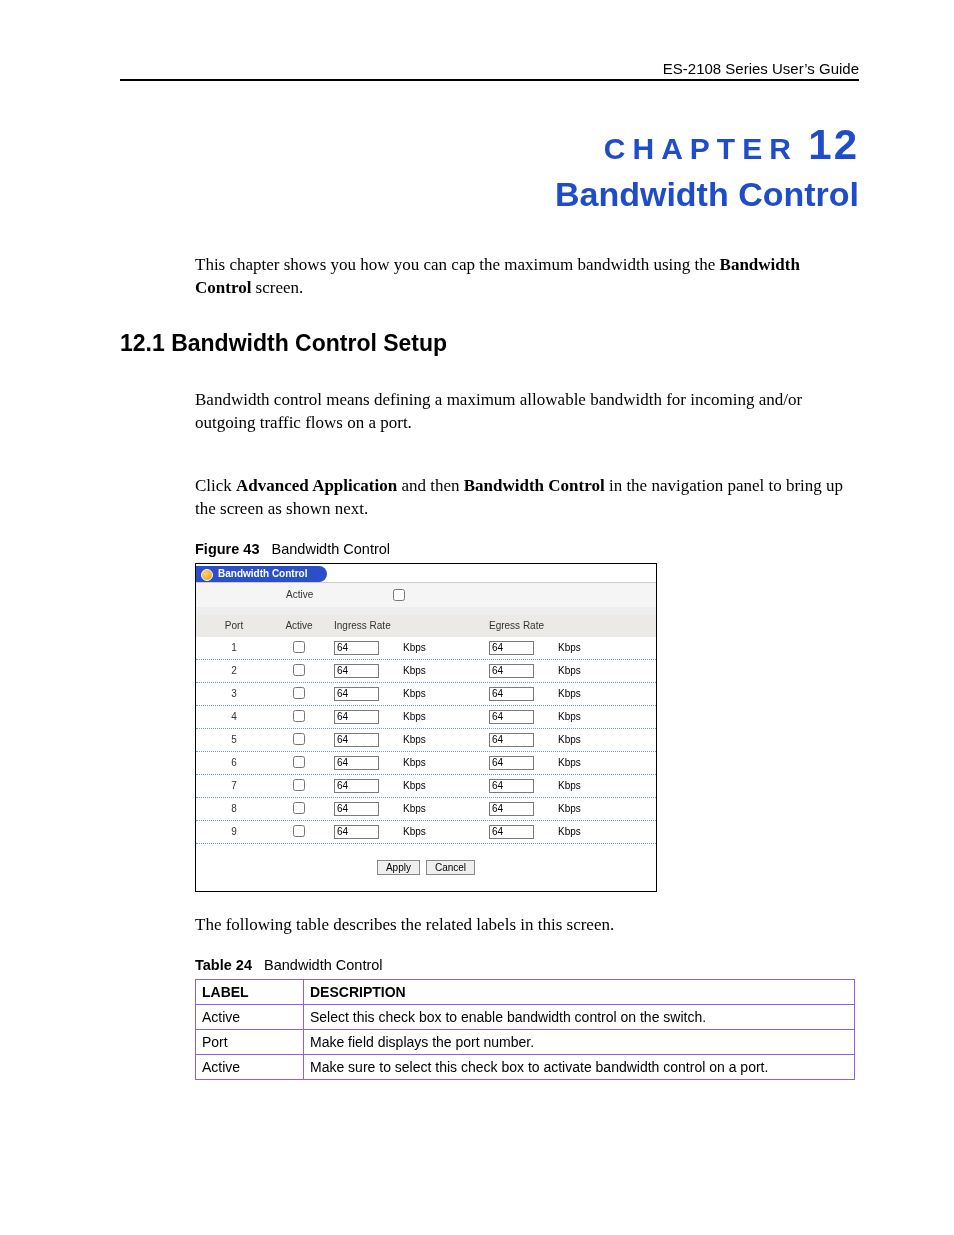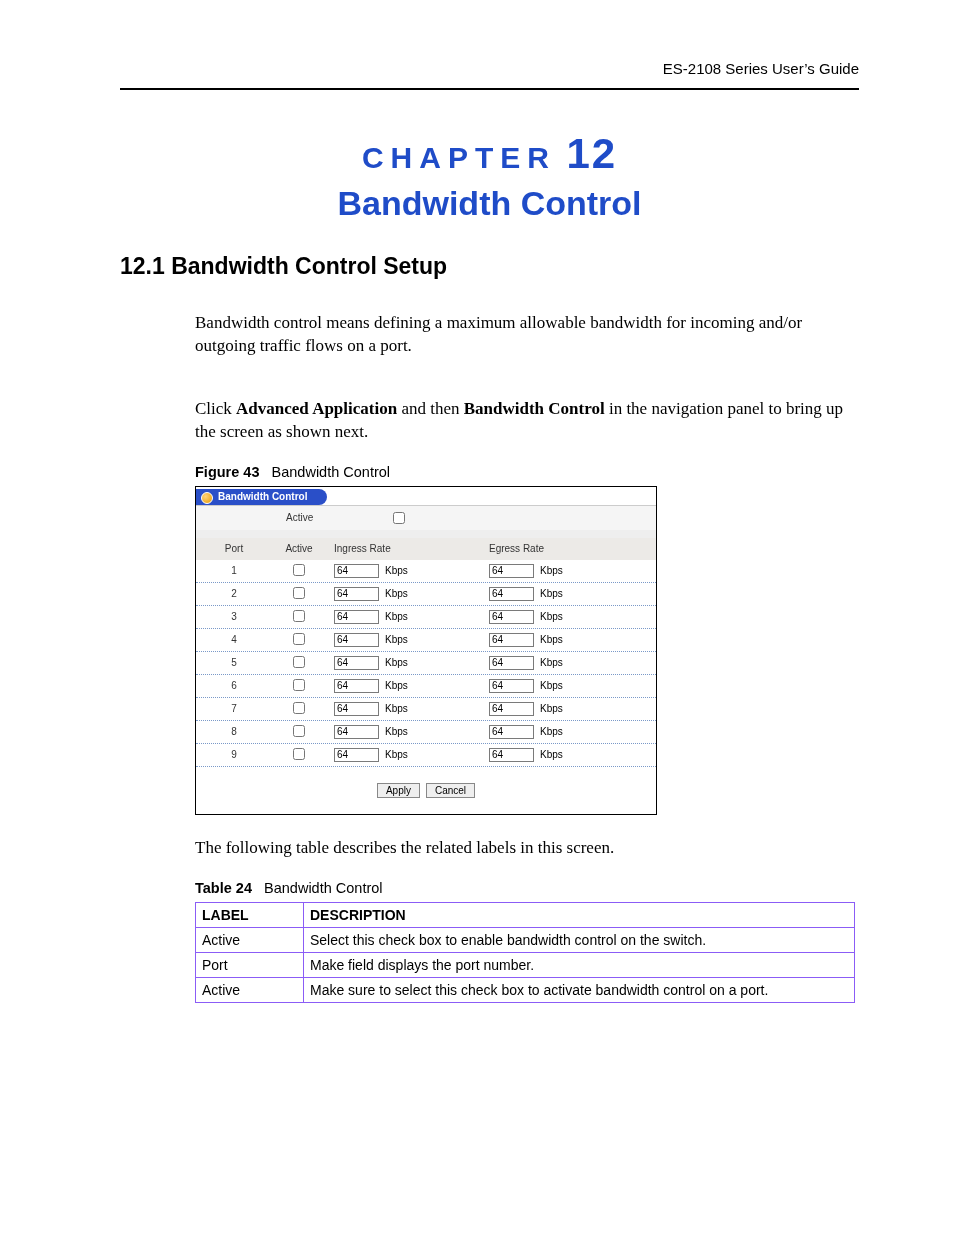--- a/index.html
+++ b/index.html
@@ -13,26 +13,26 @@
     width: 954px;
     height: 1235px;
     box-sizing: border-box;
     padding: 60px 95px 50px 120px;
     position: relative;
   }
   .doc-header {
     text-align: right;
     font-family: Arial, Helvetica, sans-serif;
     font-size: 15px;
-    padding-bottom: 11px;
+    padding-bottom: 2px;
     border-bottom: 2px solid #000;
     margin-bottom: 30px;
   }
   .chapter-title {
-    text-align: center;
+    text-align: right;
     font-family: Arial, Helvetica, sans-serif;
     color: #1f4cc8;
     margin-top: 40px;
   }
   .chapter-eyebrow {
     font-size: 30px;
     letter-spacing: 7px;
     font-weight: bold;
   }
   .chapter-number {
@@ -125,21 +125,21 @@
   .ss-data-row {
     display: grid;
     grid-template-columns: 60px 70px 155px 155px;
     align-items: center;
     height: 22px;
     padding: 0 8px;
     border-bottom: 1px dotted #7a99c8;
     font-size: 10px;
   }
   .ss-data-row .port { text-align: center; color: #333; }
-  .ss-rate-cell { display: flex; align-items: center; gap: 6px; }
+  .ss-rate-cell { display: flex; align-items: center; gap: 24px; }
   .ss-rate-input {
     width: 45px;
     height: 14px;
     font-size: 10px;
     border: 1px solid #7a7a7a;
     box-sizing: border-box;
     padding-left: 2px;
   }
   .ss-checkbox {
     width: 12px; height: 12px; margin: 0;
@@ -198,20 +198,23 @@
   <div class="doc-header">ES-2108 Series User’s Guide</div>
 
   <div class="chapter-title">
     <div>
       <span class="chapter-eyebrow">CHAPTER</span>
       <span class="chapter-number">12</span>
     </div>
     <div class="chapter-name">Bandwidth Control</div>
   </div>
 
+  <p class="body-text">
+    <span>This chapter shows you how you can cap the maximum bandwidth using the </span><b>Bandwidth Control</b><span> screen.</span>
+  </p>
 
   <div class="section-heading">12.1  Bandwidth Control Setup</div>
 
   <p class="body-text" style="margin-top:32px">Bandwidth control means defining a maximum allowable bandwidth for incoming and/or outgoing traffic flows on a port.</p>
 
   <p class="body-text" style="">
     <span>Click </span><b>Advanced Application</b><span> and then </span><b>Bandwidth Control</b><span> in the navigation panel to bring up the screen as shown next.</span>
   </p>
 
   <div class="figure-caption">

